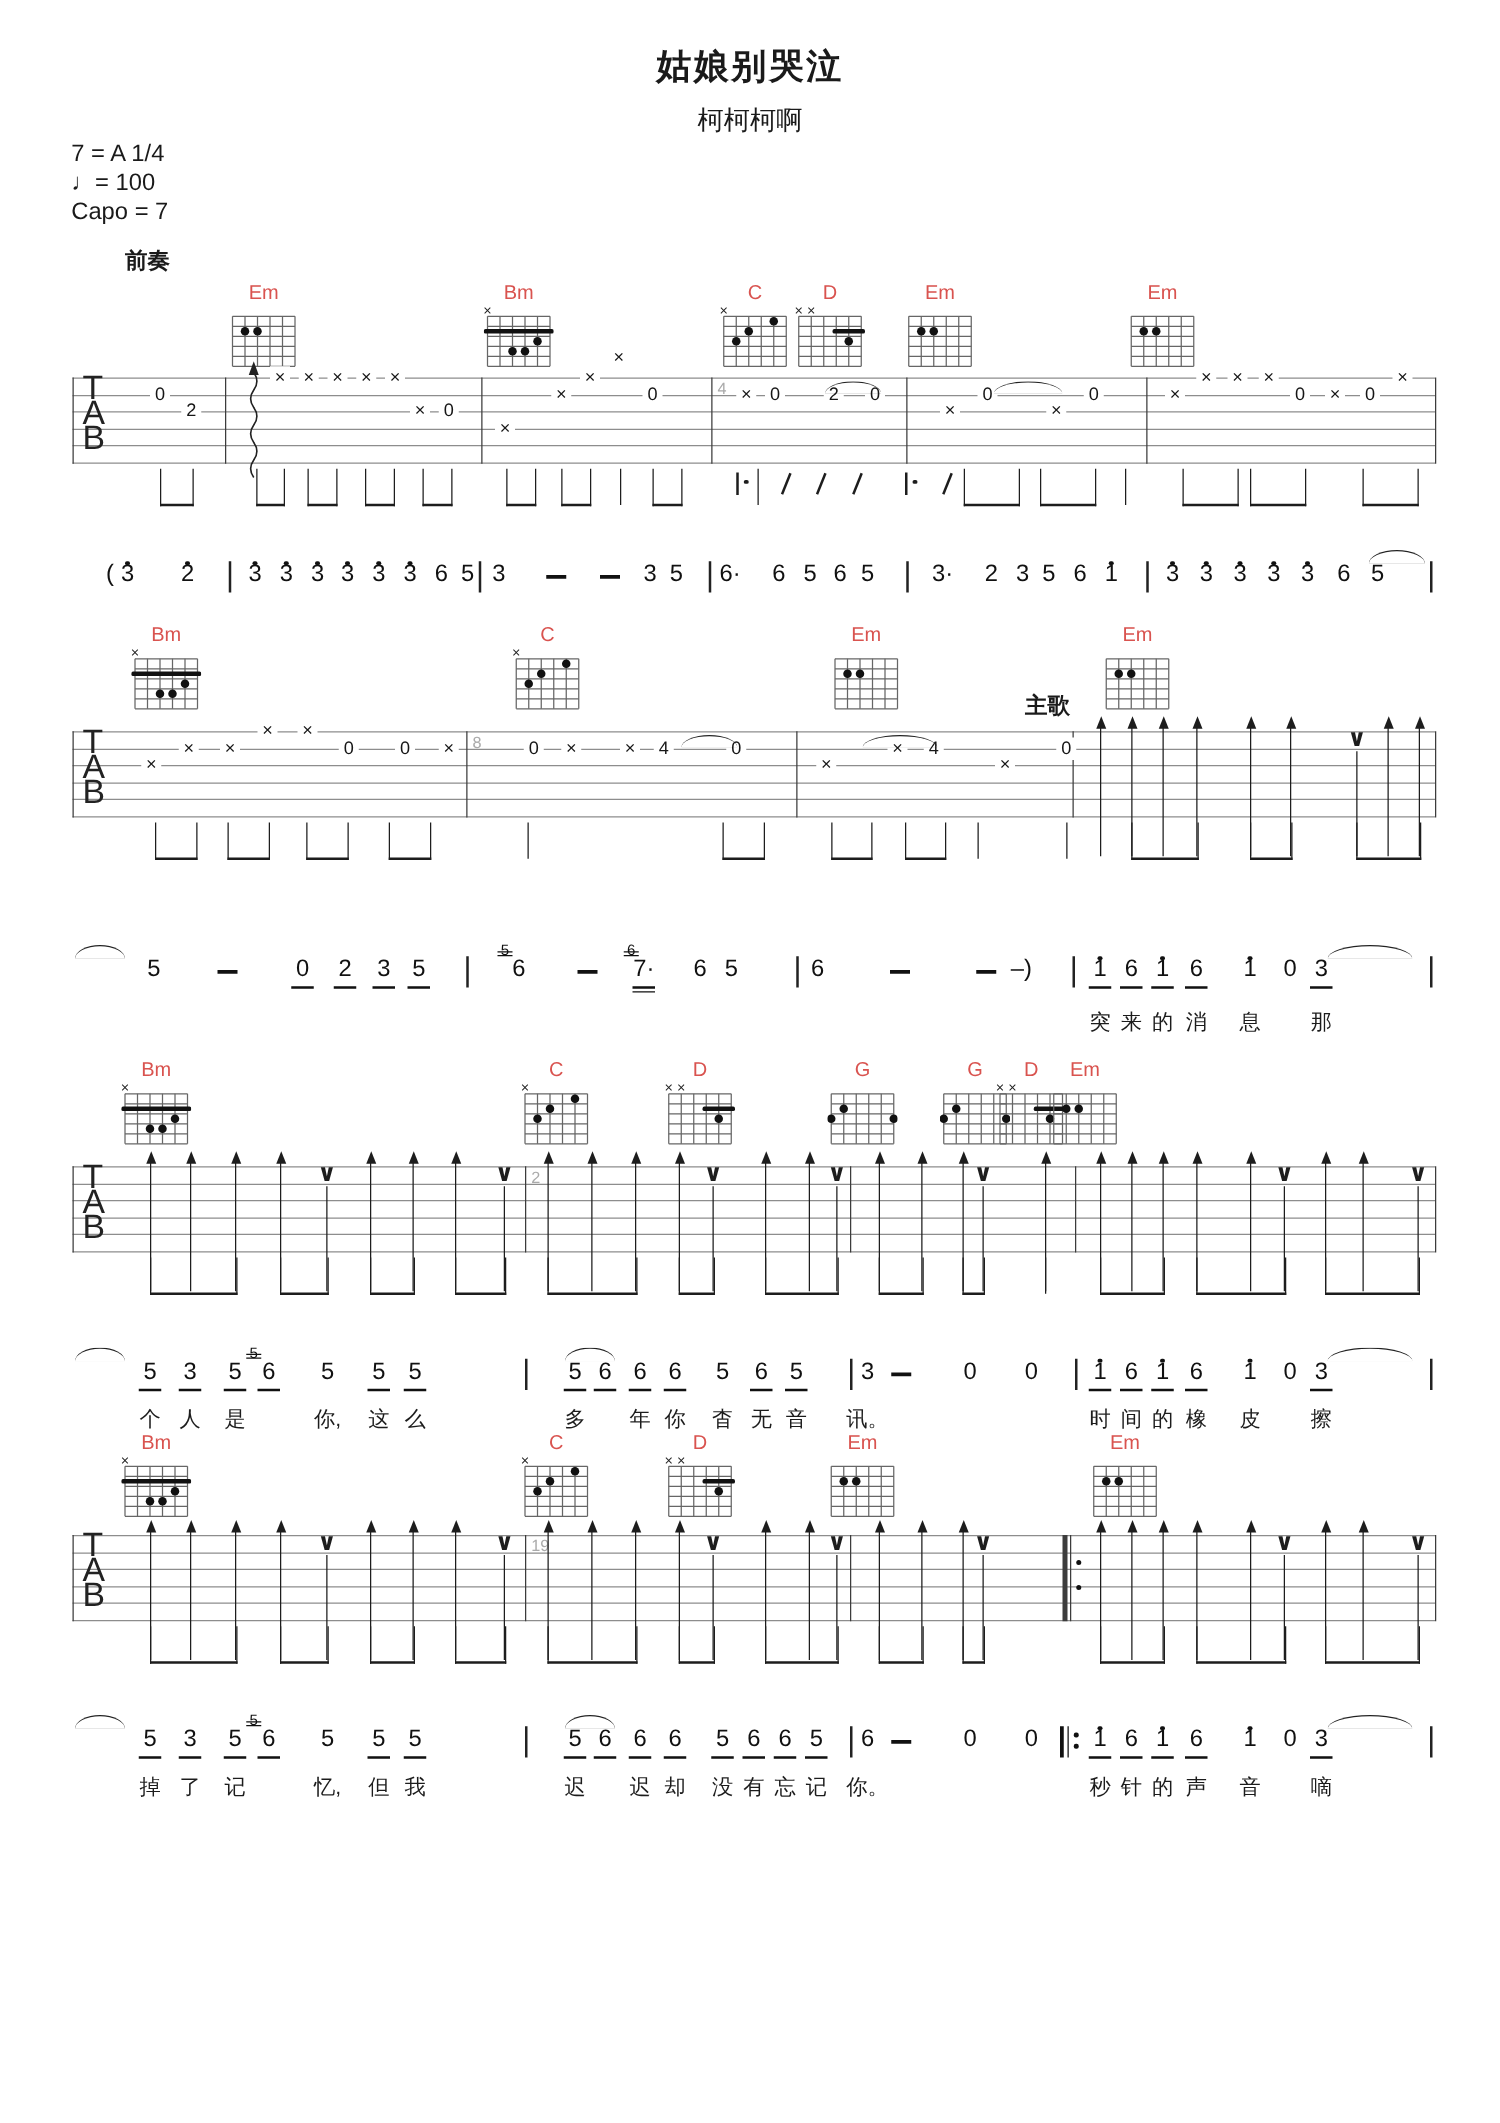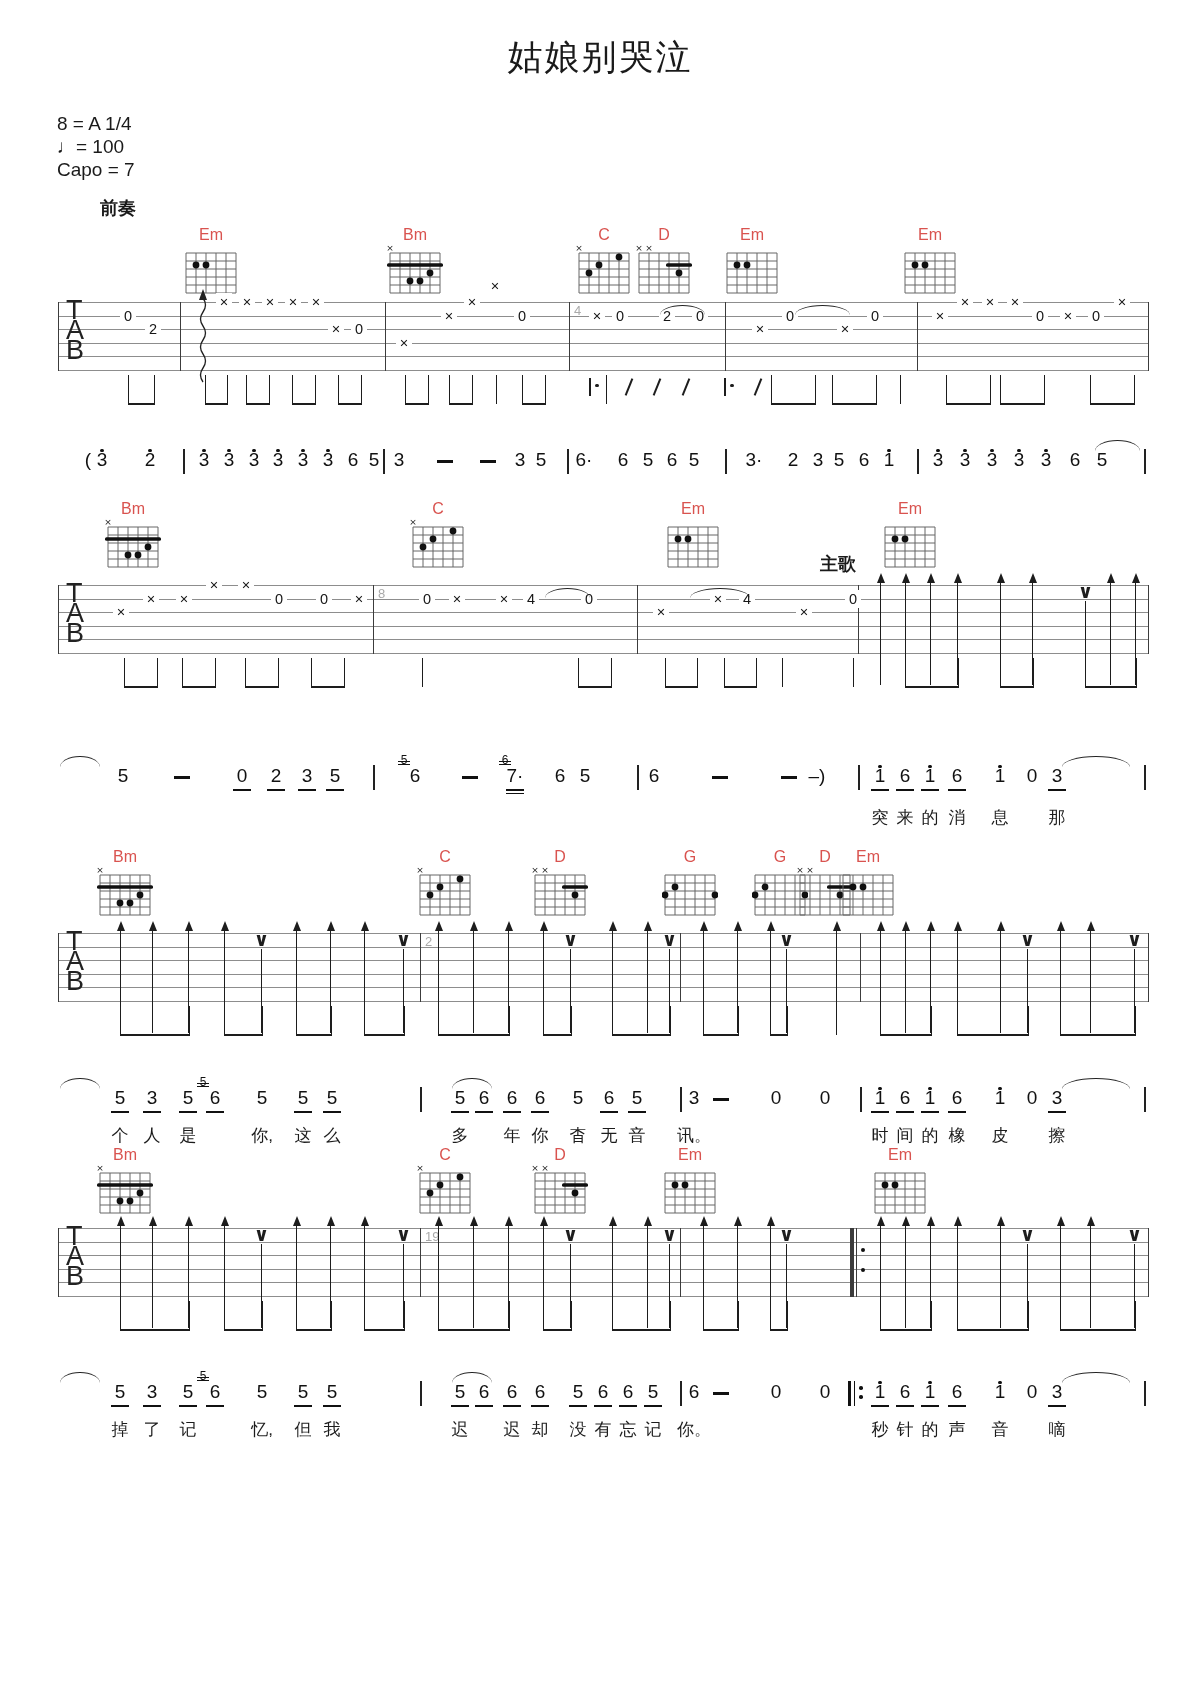--- a/index.html
+++ b/index.html
@@ -1,27 +1,28 @@
 <!DOCTYPE html>
 <html><head>
 <meta charset="utf-8">
 <style>
   html,body{margin:0;padding:0;background:#fff;}
   .page{position:relative;width:1200px;height:1698px;background:#ffffff;overflow:hidden;
         font-family:"Liberation Sans","DejaVu Sans",sans-serif;color:#1a1a1a;}
-  .title{position:absolute;left:0;right:0;top:34px;text-align:center;font-size:35px;font-weight:400;letter-spacing:2px;}
+  .title{position:absolute;left:0;right:0;top:34px;text-align:center;font-size:28px;font-weight:700;letter-spacing:2px;}
   .artist{position:absolute;left:0;right:0;top:82px;text-align:center;font-size:21px;font-weight:400;}
   .meta{position:absolute;left:57px;font-size:19px;line-height:23px;white-space:pre;}
 </style>
 </head>
 <body>
 
 <div class="page" id="page">
   <div class="title">姑娘别哭泣</div>
-  <div class="meta" style="top:112px">8 = A 1/4</div>
+  <div class="artist">柯柯柯啊</div>
+  <div class="meta" style="top:112px">7 = A 1/4</div>
   <div class="meta" style="top:135px">♩= 100</div>
   <div class="meta" style="top:158px">Capo = 7</div>
 <div style="position: absolute; left: 100px; top: 196px; font-size: 18px; font-weight: 700;">前奏</div>
     <div style="position: absolute; left: 183px; top: 226px; width: 56px;">
       <div style="text-align: center; color: rgb(217, 83, 79); font-size: 16px; line-height: 17px;">Em</div>
       <div><svg xmlns="http://www.w3.org/2000/svg" width="56" height="52">
           <line x1="3" y1="10" x2="3" y2="50" stroke="#666" stroke-width="1"></line>
           <line x1="13" y1="10" x2="13" y2="50" stroke="#666" stroke-width="1"></line>
           <line x1="23" y1="10" x2="23" y2="50" stroke="#666" stroke-width="1"></line>
           <line x1="33" y1="10" x2="33" y2="50" stroke="#666" stroke-width="1"></line>

